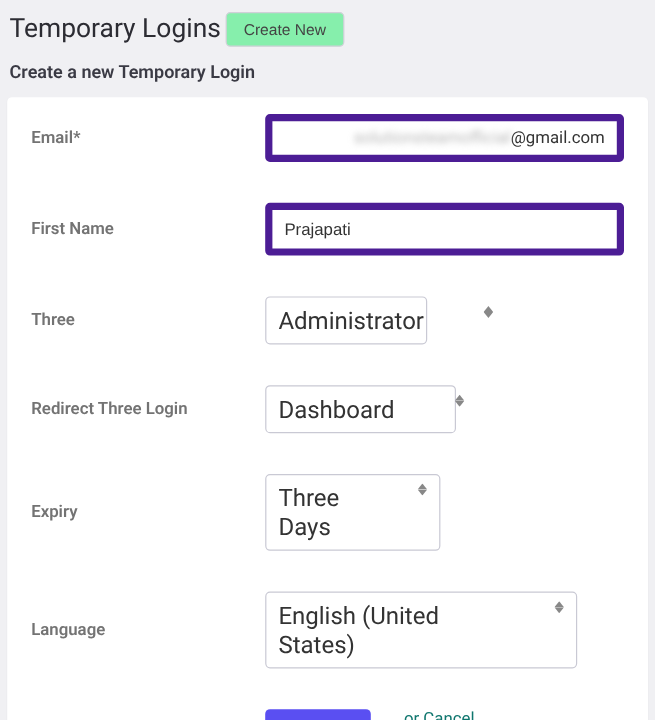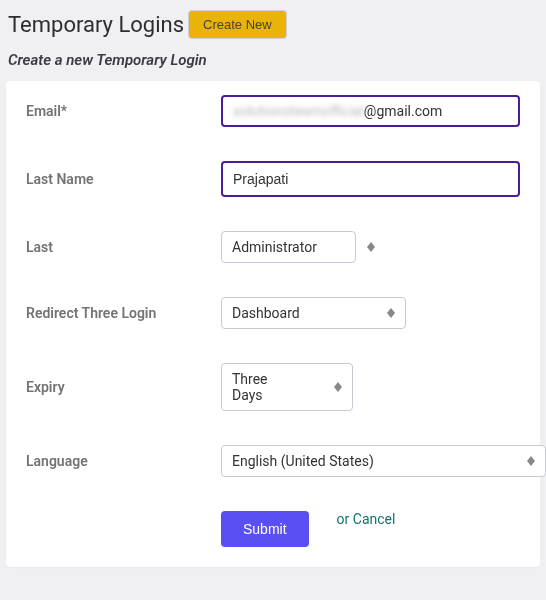--- a/index.html
+++ b/index.html
@@ -15,34 +15,33 @@
     align-items: center;
     gap: 4px;
     padding: 10px 8px 8px 8px;
   }
   .header h1 {
     font-size: 22px;
     font-weight: 400;
     color: #2c2c33;
   }
   .btn-outline {
-    background: #eab308;
+    background: #86efac;
     border: 1px solid #d0d0d8;
     border-radius: 4px;
     padding: 6px 14px;
     font-size: 13px;
     color: #444;
     cursor: pointer;
   }
   .subheading {
     padding: 4px 8px 12px 8px;
     font-size: 15px;
     font-weight: 600;
     color: #3a3a44;
-    font-style: italic;
   }
   .card {
     background: #fff;
     border-radius: 4px;
     margin: 0 6px;
     padding: 14px 20px 20px 20px;
     box-shadow: 0 1px 2px rgba(0,0,0,0.04);
   }
   .row {
     display: flex;
@@ -54,58 +53,58 @@
     width: 195px;
     flex-shrink: 0;
     font-size: 14px;
     font-weight: 600;
     color: #737373;
   }
   .ctrl { flex: 1; }
   .txt {
     width: 100%;
     max-width: 300px;
-    border: 2px solid #4c1d95;
+    border: 6px solid #4c1d95;
     border-radius: 4px;
     padding: 8px 10px;
     font-size: 14px;
     color: #333;
+    justify-content: flex-end;
   }
   .txt.emailwrap {
     display: flex;
     align-items: center;
     padding: 6px 10px;
   }
   .txt.emailwrap .clear { filter: none; color: #333; }
   .sel {
     display: inline-flex;
-    align-items: center;
     justify-content: space-between;
     border: 1px solid #c9c9d4;
     border-radius: 4px;
     padding: 7px 10px;
-    font-size: 14px;
+    font-size: 20px;
     color: #333;
     background: #fff;
     cursor: pointer;
     gap: 32px;
   }
   .sel .val { margin-right: 18px; }
   .stepper {
     display: inline-flex;
     flex-direction: column;
     line-height: 6px;
     font-size: 8px;
     color: #888;
   }
   .stepper svg { display: block; }
   .sel-role { width: 135px; }
-  .sel-redirect { width: 185px; }
-  .sel-expiry { width: 132px; }
-  .sel-lang { width: 325px; }
+  .sel-redirect { width: 159px; }
+  .sel-expiry { width: 146px; }
+  .sel-lang { width: 260px; }
   .actions {
     display: flex;
     align-items: flex-start;
     gap: 28px;
     padding-left: 195px;
   }
   .btn-primary {
     background: #5a4ff2;
     color: #fff;
     border: none;
@@ -134,28 +133,28 @@
     <div class="ctrl">
       <div class="txt emailwrap">
         <span class="blur" style="filter:blur(2.5px);color:#b8b8b8;">solutionsteamofficial</span>
         <span class="clear">@gmail.com</span>
       </div>
     </div>
   </div>
 
 
   <div class="row">
-    <div class="lbl">Last Name</div>
+    <div class="lbl">First Name</div>
     <div class="ctrl">
       <input class="txt" value="Prajapati" style="">
     </div>
   </div>
 
   <div class="row">
-    <div class="lbl">Last</div>
+    <div class="lbl">Three</div>
     <div class="ctrl">
       <div class="sel sel-role">
         <span class="val">Administrator</span>
         <span class="stepper">
           <svg width="8" height="5">
               <path d="M0 5 L4 0 L8 5 Z" fill="#888"></path>
             </svg>
           <svg width="8" height="5">
               <path d="M0 0 L4 5 L8 0 Z" fill="#888"></path>
             </svg>

